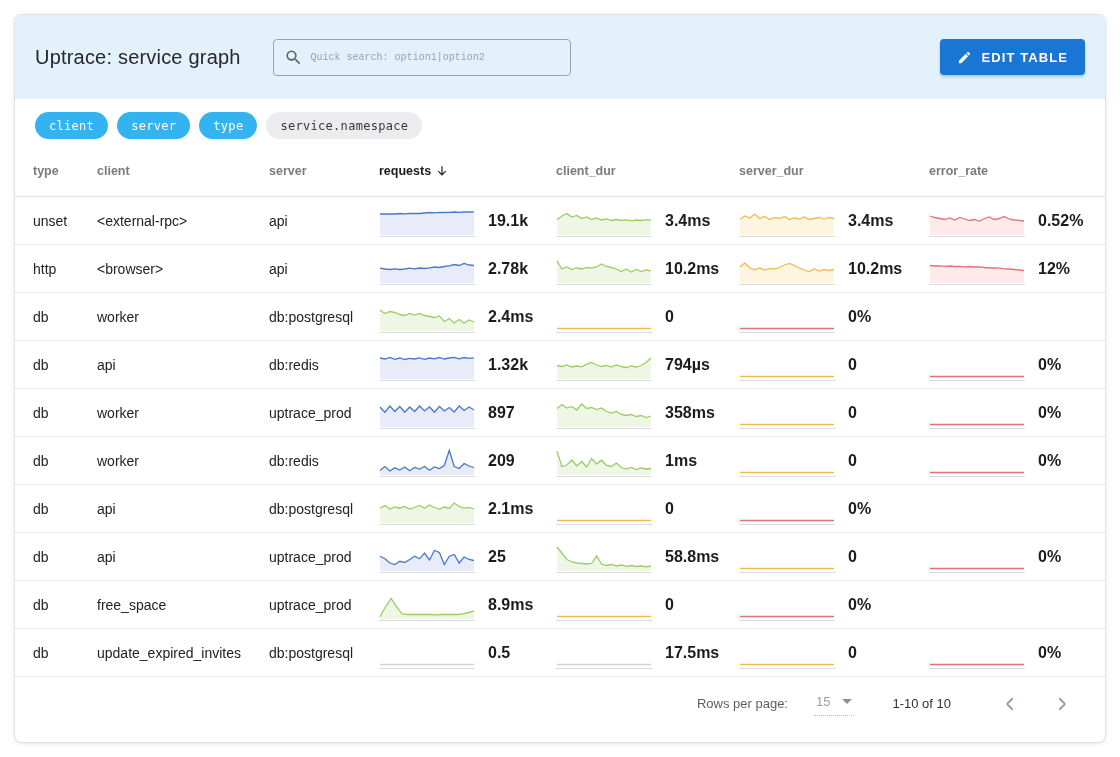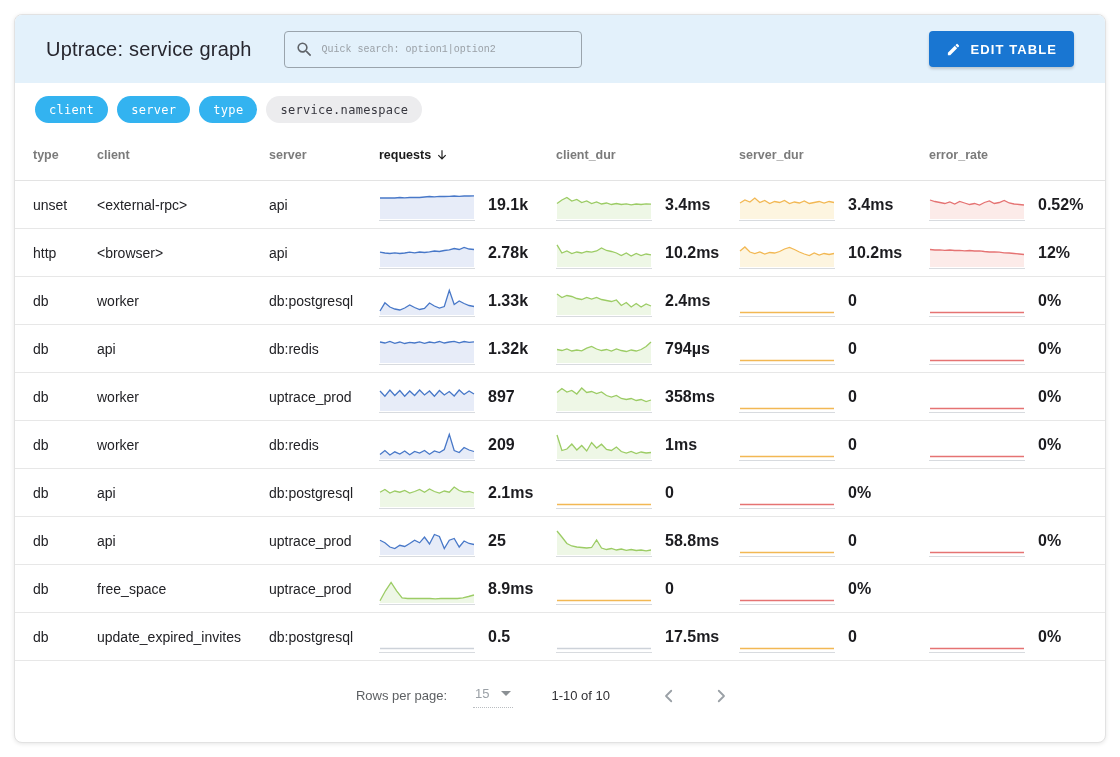--- a/index.html
+++ b/index.html
@@ -5,22 +5,22 @@
   * { margin:0; padding:0; box-sizing:border-box; }
   html,body { width:1120px; height:757px; background:#ffffff; font-family:"Liberation Sans", sans-serif; }
   .card {
     position:absolute; left:14px; top:14px; width:1092px; height:729px;
     background:#ffffff; border:1px solid #e2e2e2; border-radius:8px;
     box-shadow:0 1px 4px rgba(0,0,0,.10); overflow:hidden;
     display:flex; flex-direction:column;
   }
   
   .card-header {
-    height:68px; background:#e3f1fb; display:flex; align-items:center;
-    padding:0 31px; flex:0 0 auto;
+    height:84px; background:#e3f1fb; display:flex; align-items:center;
+    padding:0 20px; flex:0 0 auto;
   }
   .title { font-size:20px; color:#27272f; letter-spacing:.2px; }
   .search-box {
     margin-left:32px; width:298px; height:37px; border:1px solid #9aa4ac;
     border-radius:4px; display:flex; align-items:center; padding:0 10px; gap:8px;
     background:transparent;
   }
   .search-box svg { flex:0 0 auto; }
   .search-box input {
     border:none; outline:none; background:transparent; width:100%;
@@ -53,21 +53,21 @@
   .thead { height:52px; border-bottom:1px solid #e3e3e3; }
   .thead .hcell { font-size:12.5px; font-weight:bold; color:#7b7b7b; cursor:pointer; display:flex; align-items:center; gap:4px; }
   .thead .hcell.sorted { color:#1b1b1b; }
   .tbody .trow { height:48px; border-bottom:1px solid #e7e7e7; cursor:pointer; }
   .cell { font-size:14px; color:#222226; overflow:hidden; text-overflow:ellipsis; white-space:nowrap; padding-right:8px; }
   .metric { display:flex; align-items:center; gap:13px; }
   .metric .val { font-size:16px; font-weight:bold; color:#1c1c20; }
   .spark { display:block; flex:0 0 auto; }
   
   .footer {
-    flex:1; display:flex; align-items:center; justify-content:center;
+    flex:1; display:flex; align-items:center; justify-content:flex-end;
     padding:0 28px 12px 0; gap:0; font-size:13px; color:#5f6368;
   }
   .rpp-label { margin-right:26px; color:#5c5f62; }
   .rpp-select {
     display:flex; align-items:center; gap:12px; border-bottom:1px dotted #b9bdc1;
     padding:2px 2px 6px 2px; margin-right:38px; cursor:pointer; color:#9aa0a6;
   }
   .rpp-select .caret { width:0; height:0; border-left:5px solid transparent; border-right:5px solid transparent; border-top:5px solid #8b9094; }
   .range { color:#303034; margin-right:44px; }
   .pager-btn { background:none; border:none; cursor:pointer; padding:6px; display:flex; align-items:center; }
@@ -201,28 +201,20 @@
               <polyline points="1.0,12.5 5.9,13.0 10.9,12.8 15.8,13.3 20.8,13.0 25.7,13.5 30.7,13.3 35.6,13.8 40.6,13.5 45.5,14.0 50.5,13.8 55.4,14.5 60.4,15.0 65.3,14.8 70.3,15.2 75.2,15.8 80.2,16.0 85.1,16.5 90.1,17.0 95.0,17.5" fill="none" stroke="#e57373" stroke-width="1.3"></polyline>
               <line x1="0" y1="31.5" x2="96" y2="31.5" stroke="#d8dbdf" stroke-width="1"></line>
             </svg>
             <span class="val">12%</span>
           </div>
         </div>
         <div class="trow">
           <div class="cell">db</div>
           <div class="cell">worker</div>
           <div class="cell">db:postgresql</div>
-          <div class="cell metric">
-            <svg width="96" height="32" class="spark">
-              <polygon points="1.0,26.0 5.9,17.8 10.9,22.0 15.8,24.0 20.8,25.0 25.7,23.0 30.7,20.0 35.6,22.5 40.6,24.5 45.5,23.5 50.5,18.0 55.4,21.0 60.4,23.0 65.3,21.5 70.3,5.3 75.2,19.5 80.2,16.0 85.1,18.5 90.1,20.5 95.0,21.5 95,30 1,30" fill="#e7ecf8"></polygon>
-              <polyline points="1.0,26.0 5.9,17.8 10.9,22.0 15.8,24.0 20.8,25.0 25.7,23.0 30.7,20.0 35.6,22.5 40.6,24.5 45.5,23.5 50.5,18.0 55.4,21.0 60.4,23.0 65.3,21.5 70.3,5.3 75.2,19.5 80.2,16.0 85.1,18.5 90.1,20.5 95.0,21.5" fill="none" stroke="#4878c8" stroke-width="1.3"></polyline>
-              <line x1="0" y1="31.5" x2="96" y2="31.5" stroke="#d8dbdf" stroke-width="1"></line>
-            </svg>
-            <span class="val">1.33k</span>
-          </div>
           <div class="cell metric">
             <svg width="96" height="32" class="spark">
               <polygon points="1.0,9.0 5.9,12.5 10.9,10.5 15.8,11.5 20.8,13.5 25.7,14.5 30.7,12.5 35.6,14.0 40.6,12.5 45.5,14.5 50.5,15.5 55.4,16.5 60.4,15.0 65.3,20.5 70.3,17.5 75.2,22.0 80.2,18.5 85.1,22.0 90.1,19.0 95.0,21.0 95,30 1,30" fill="#eef7e6"></polygon>
               <polyline points="1.0,9.0 5.9,12.5 10.9,10.5 15.8,11.5 20.8,13.5 25.7,14.5 30.7,12.5 35.6,14.0 40.6,12.5 45.5,14.5 50.5,15.5 55.4,16.5 60.4,15.0 65.3,20.5 70.3,17.5 75.2,22.0 80.2,18.5 85.1,22.0 90.1,19.0 95.0,21.0" fill="none" stroke="#9ccc65" stroke-width="1.3"></polyline>
               <line x1="0" y1="31.5" x2="96" y2="31.5" stroke="#d8dbdf" stroke-width="1"></line>
             </svg>
             <span class="val">2.4ms</span>
           </div>
           <div class="cell metric">
             <svg width="96" height="32" class="spark">

